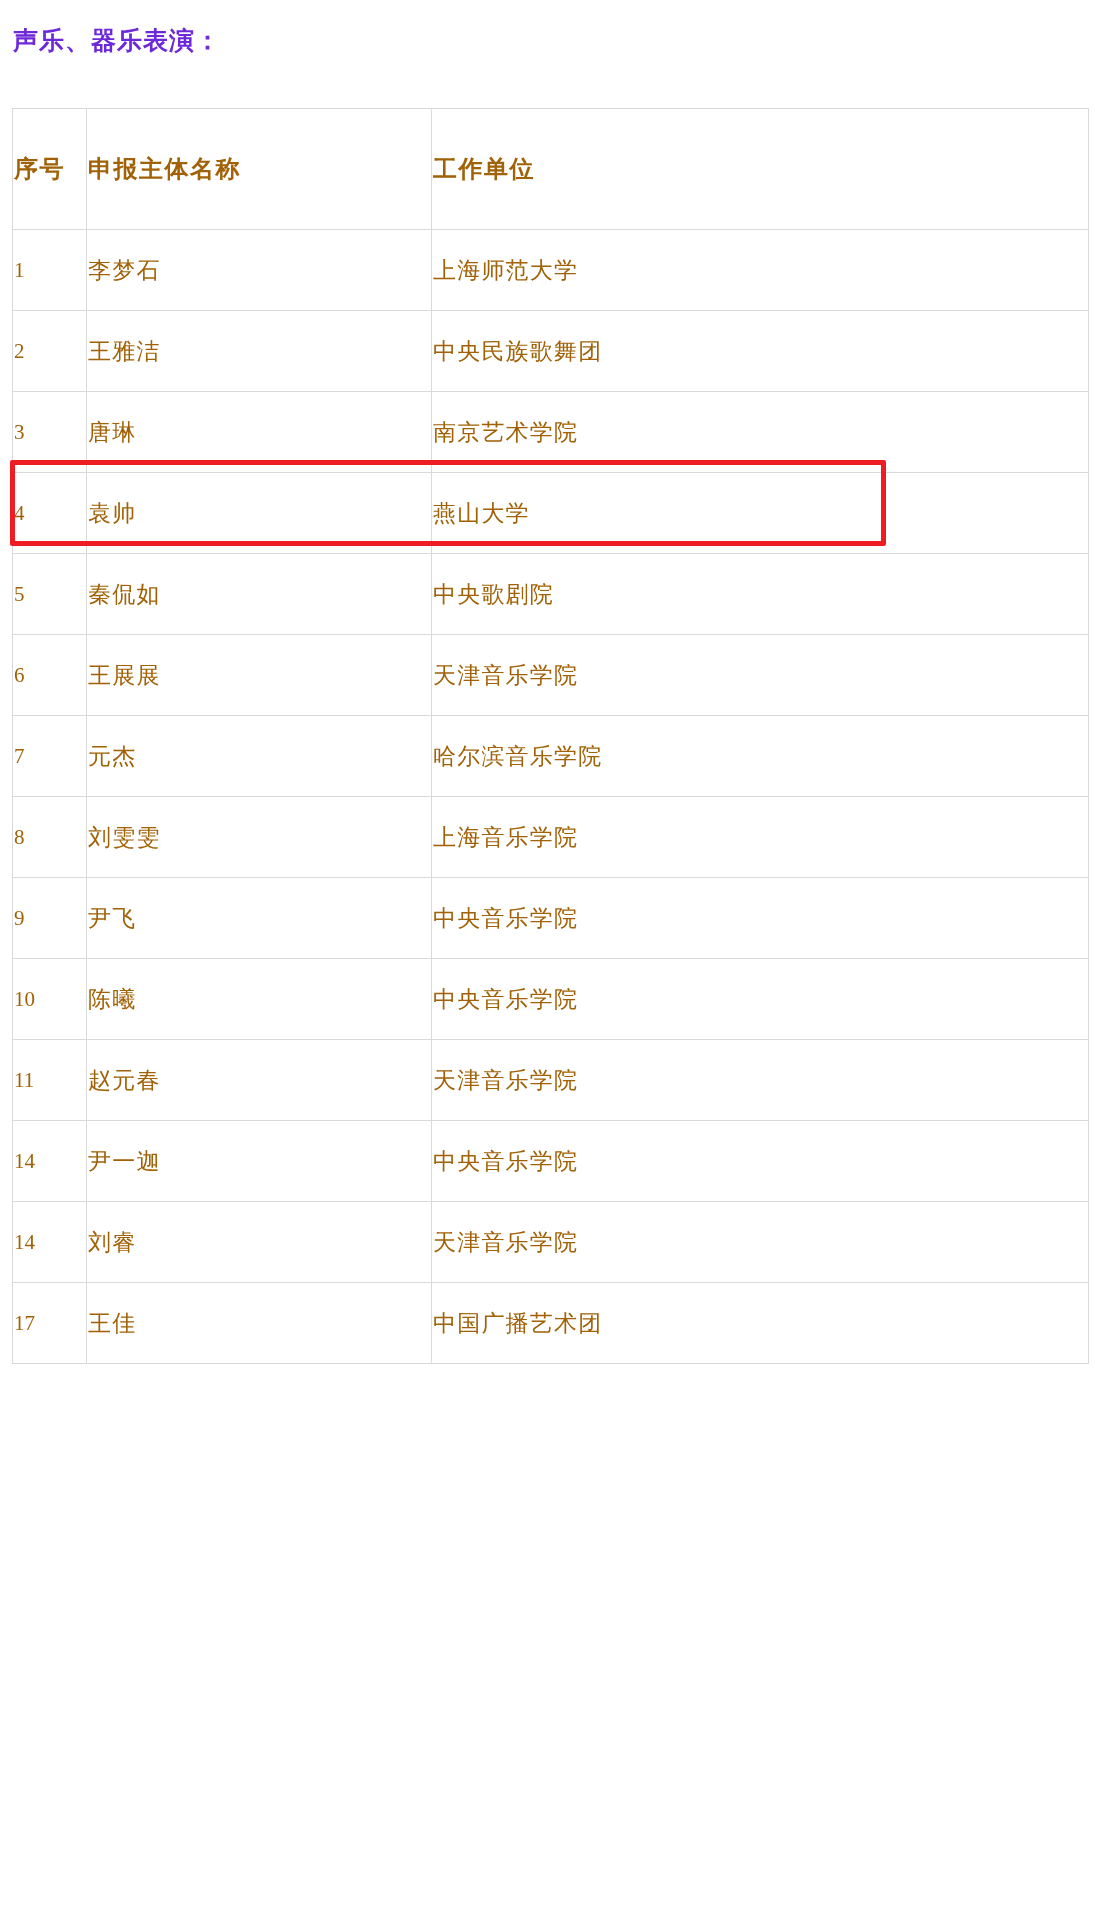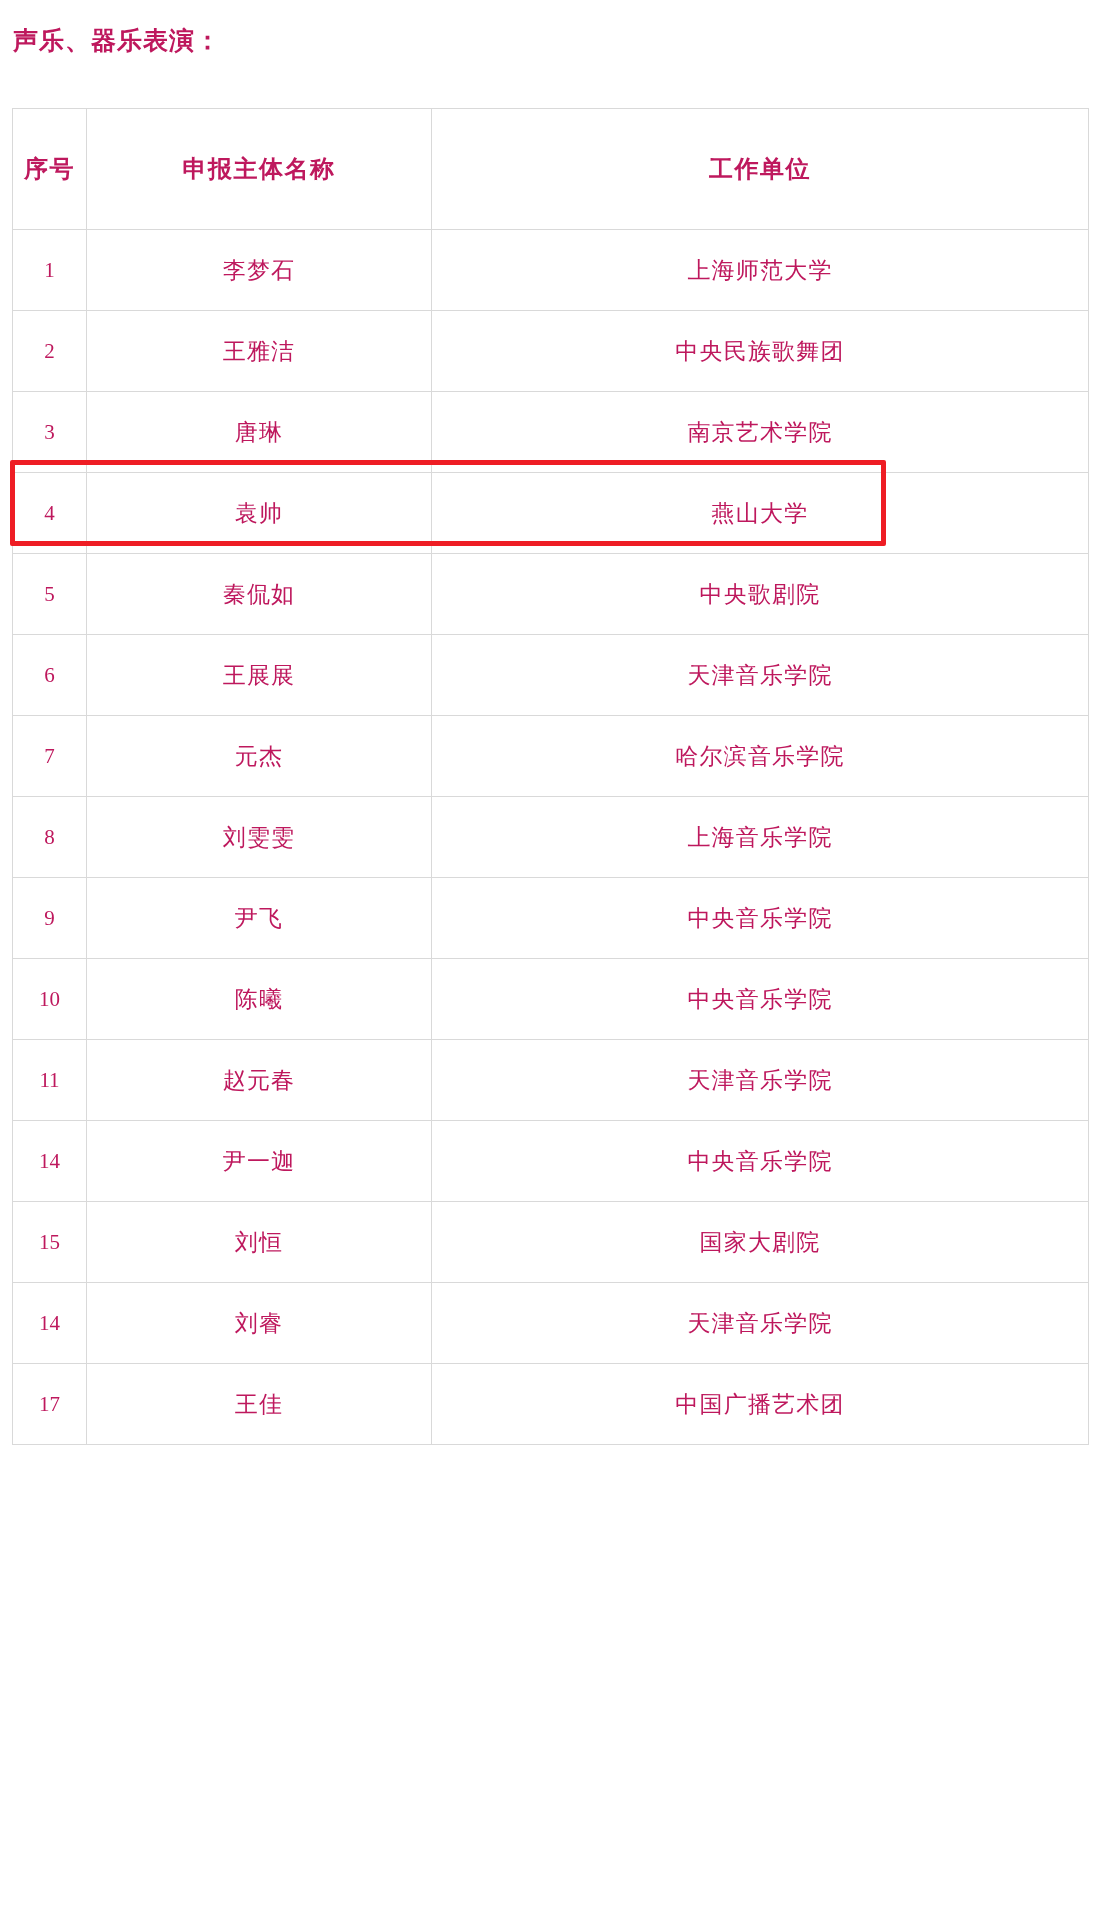--- a/index.html
+++ b/index.html
@@ -23,44 +23,44 @@
     background: #fff;
   }
   .section-heading {
     position: absolute;
     left: 13px;
     top: 24px;
     font-family: "Liberation Serif", serif;
     font-weight: bold;
     font-size: 25px;
     letter-spacing: 1px;
-    color: #be185d;
+    color: #6d28d9;
   }
   .table-wrap {
     position: absolute;
     left: 12px;
     top: 108px;
     width: 1076px;
   }
   table.roster {
     border-collapse: collapse;
     width: 1076px;
     table-layout: fixed;
   }
   table.roster col.c-idx   { width: 74px; }
   table.roster col.c-name  { width: 345px; }
   table.roster col.c-org   { width: 657px; }
 
   table.roster th,
   table.roster td {
     border: 1px solid #d9d9d9;
-    text-align: center;
+    text-align: left;
     vertical-align: middle;
     font-size: 23px;
-    color: #be185d;
+    color: #a16207;
     font-family: "Liberation Serif", serif;
   }
   table.roster thead th {
     height: 118px;
     font-weight: bold;
     font-size: 24px;
     letter-spacing: 1.5px;
   }
   table.roster tbody td {
     height: 78px;
@@ -169,25 +169,20 @@
           <td class="idx">11</td>
           <td>赵元春</td>
           <td>天津音乐学院</td>
         </tr>
         <tr>
           <td class="idx">14</td>
           <td>尹一迦</td>
           <td>中央音乐学院</td>
         </tr>
         <tr>
-          <td class="idx">15</td>
-          <td>刘恒</td>
-          <td>国家大剧院</td>
-        </tr>
-        <tr>
           <td class="idx">14</td>
           <td>刘睿</td>
           <td>天津音乐学院</td>
         </tr>
         <tr>
           <td class="idx">17</td>
           <td>王佳</td>
           <td>中国广播艺术团</td>
         </tr>
       </tbody>

